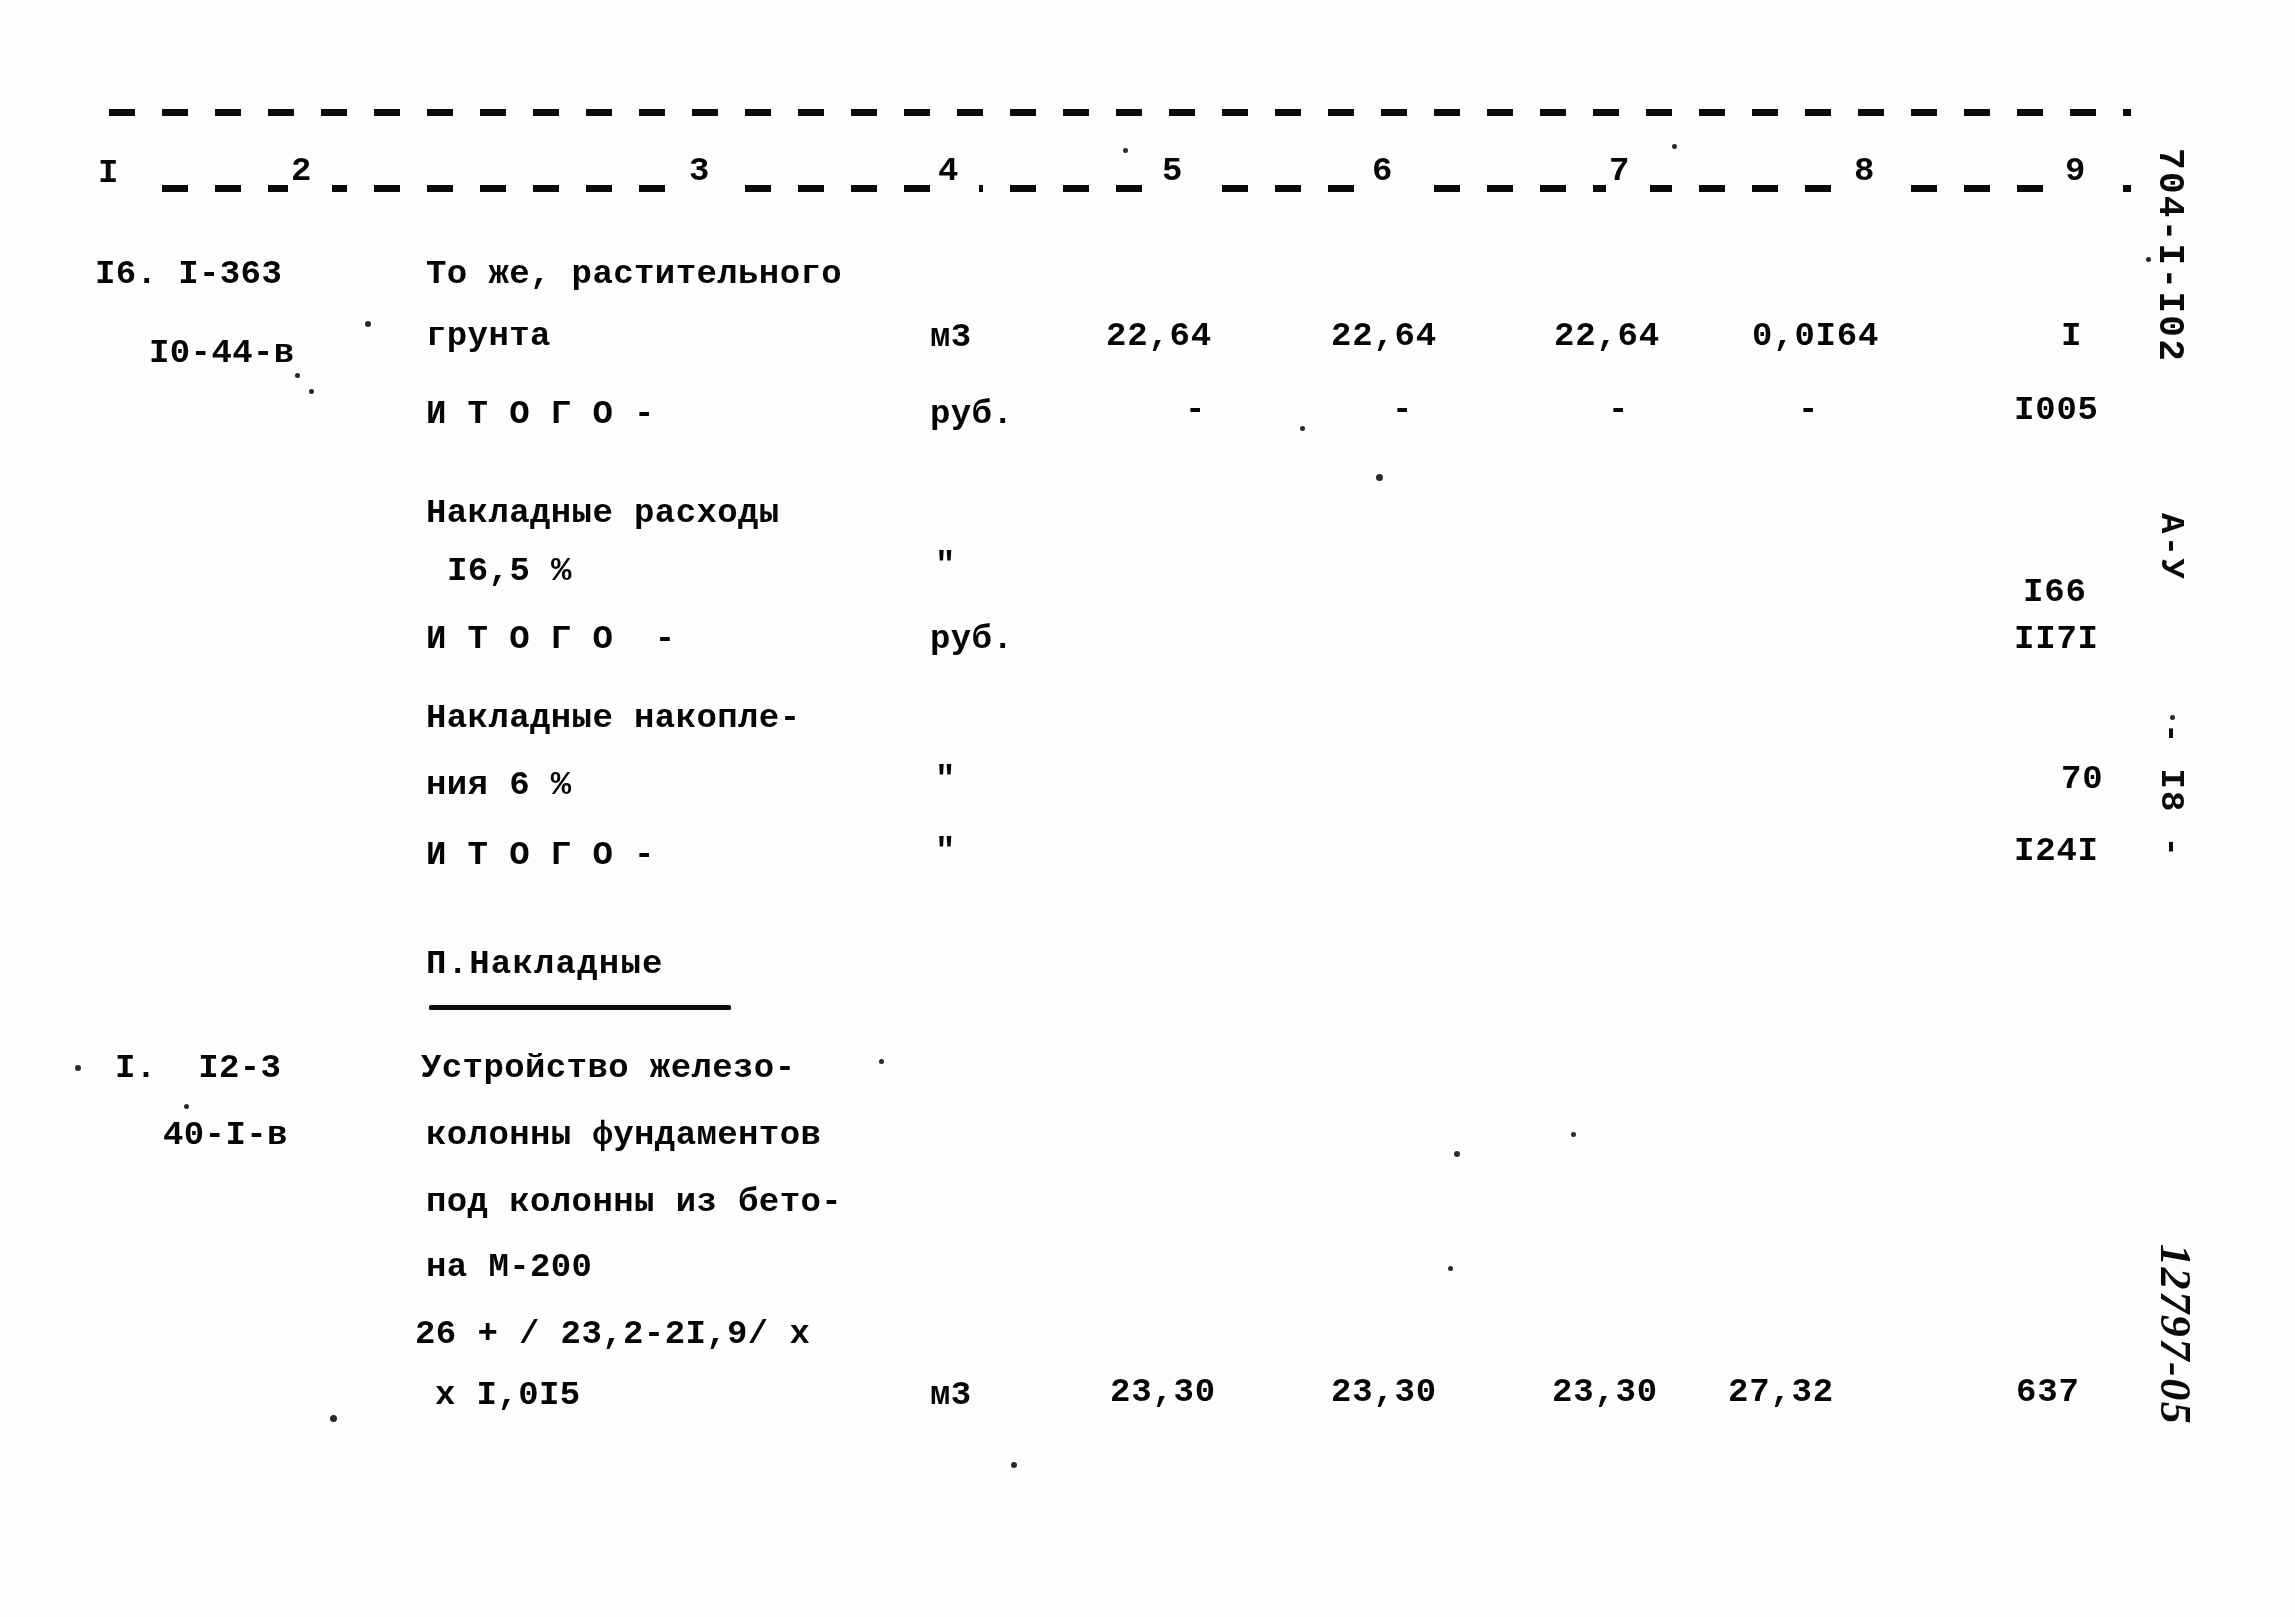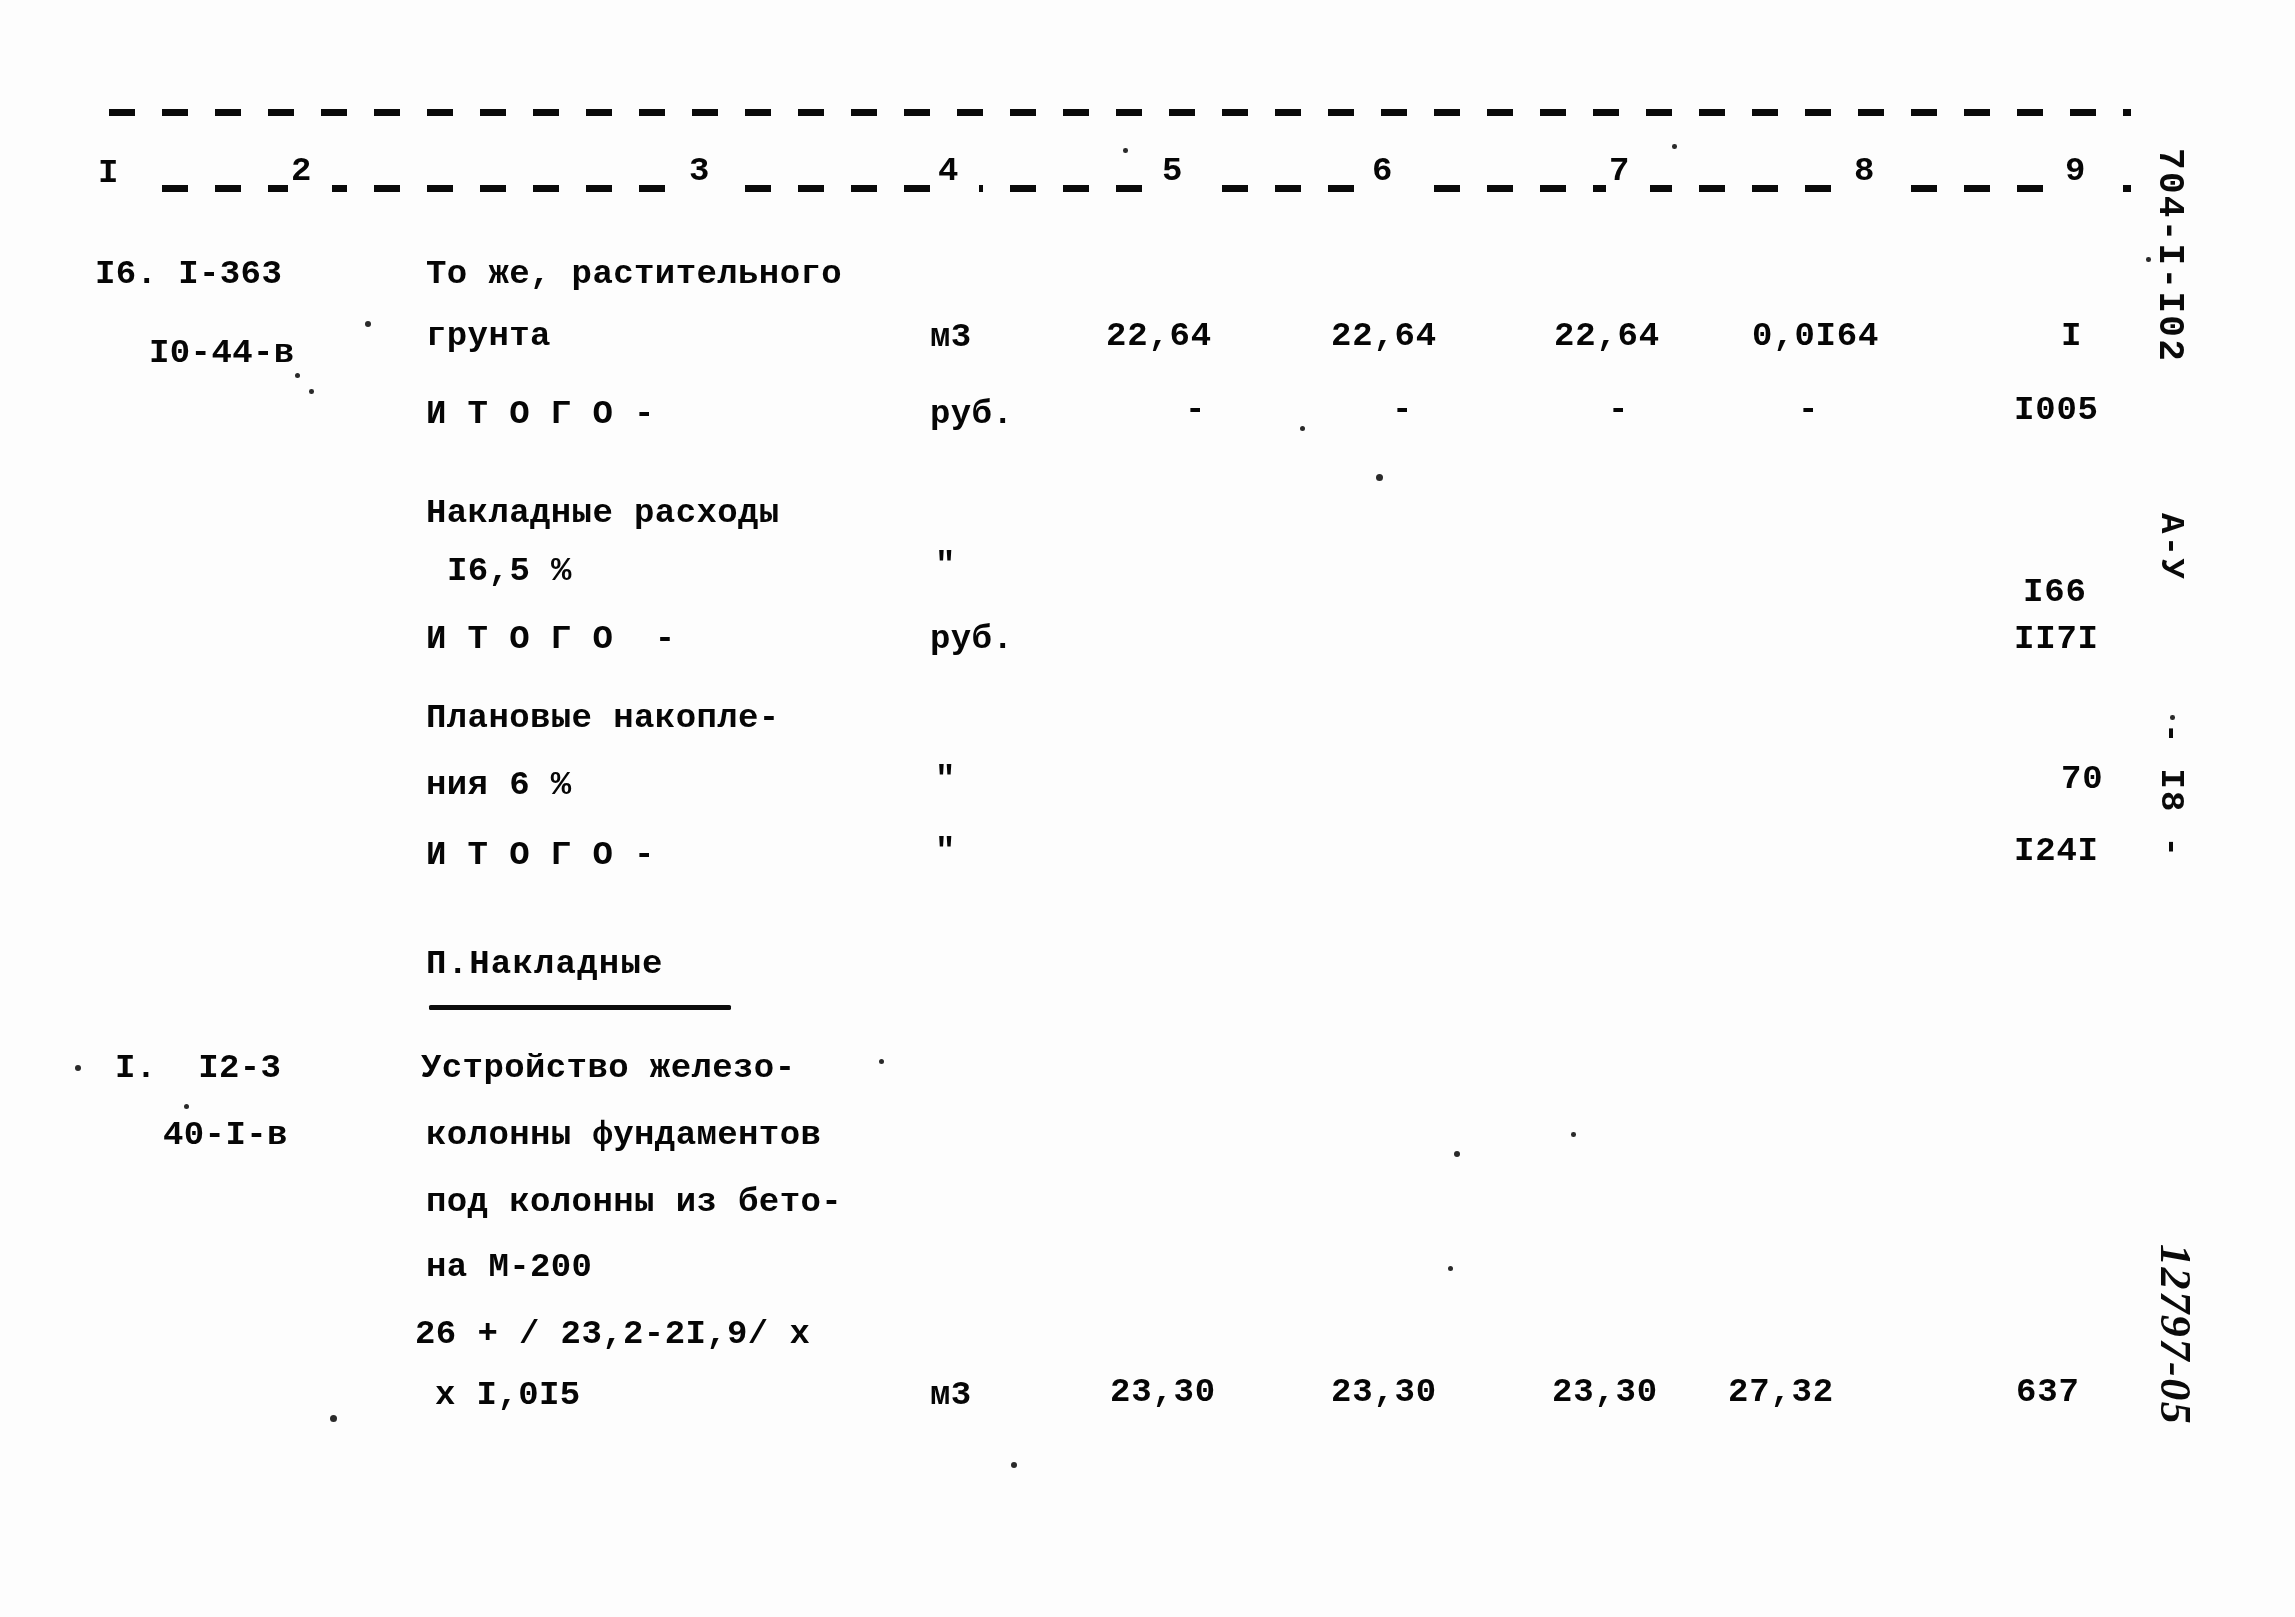--- a/index.html
+++ b/index.html
@@ -146,21 +146,21 @@
 
   <div class="t sz" style="left:426px; top:496px;">Накладные расходы</div>
   <div class="t sz" style="left:447px; top:554px;">I6,5 %</div>
   <div class="t sz" style="left:935px; top:548px;">"</div>
   <div class="t num" style="left:2023px; top:575px;">I66</div>
 
   <div class="t sz" style="left:426px; top:622px;">И Т О Г О  -</div>
   <div class="t sz" style="left:930px; top:622px;">руб.</div>
   <div class="t num" style="left:2014px; top:622px;">II7I</div>
 
-  <div class="t sz" style="left:426px; top:701px;">Плановые накопле-</div>
+  <div class="t sz" style="left:426px; top:701px;">Накладные накопле-</div>
   <div class="t sz" style="left:426px; top:768px;">ния 6 %</div>
   <div class="t sz" style="left:935px; top:762px;">"</div>
   <div class="t num" style="left:2061px; top:762px;">70</div>
 
   <div class="t sz" style="left:426px; top:838px;">И Т О Г О -</div>
   <div class="t sz" style="left:935px; top:834px;">"</div>
   <div class="t num" style="left:2014px; top:834px;">I24I</div>
 
   <div class="t sz" style="left:426px; top:947px; letter-spacing:1.2px;">П.Накладные</div>
   <div class="underline" style="left:429px; top:1005px; width:302px;"></div>

